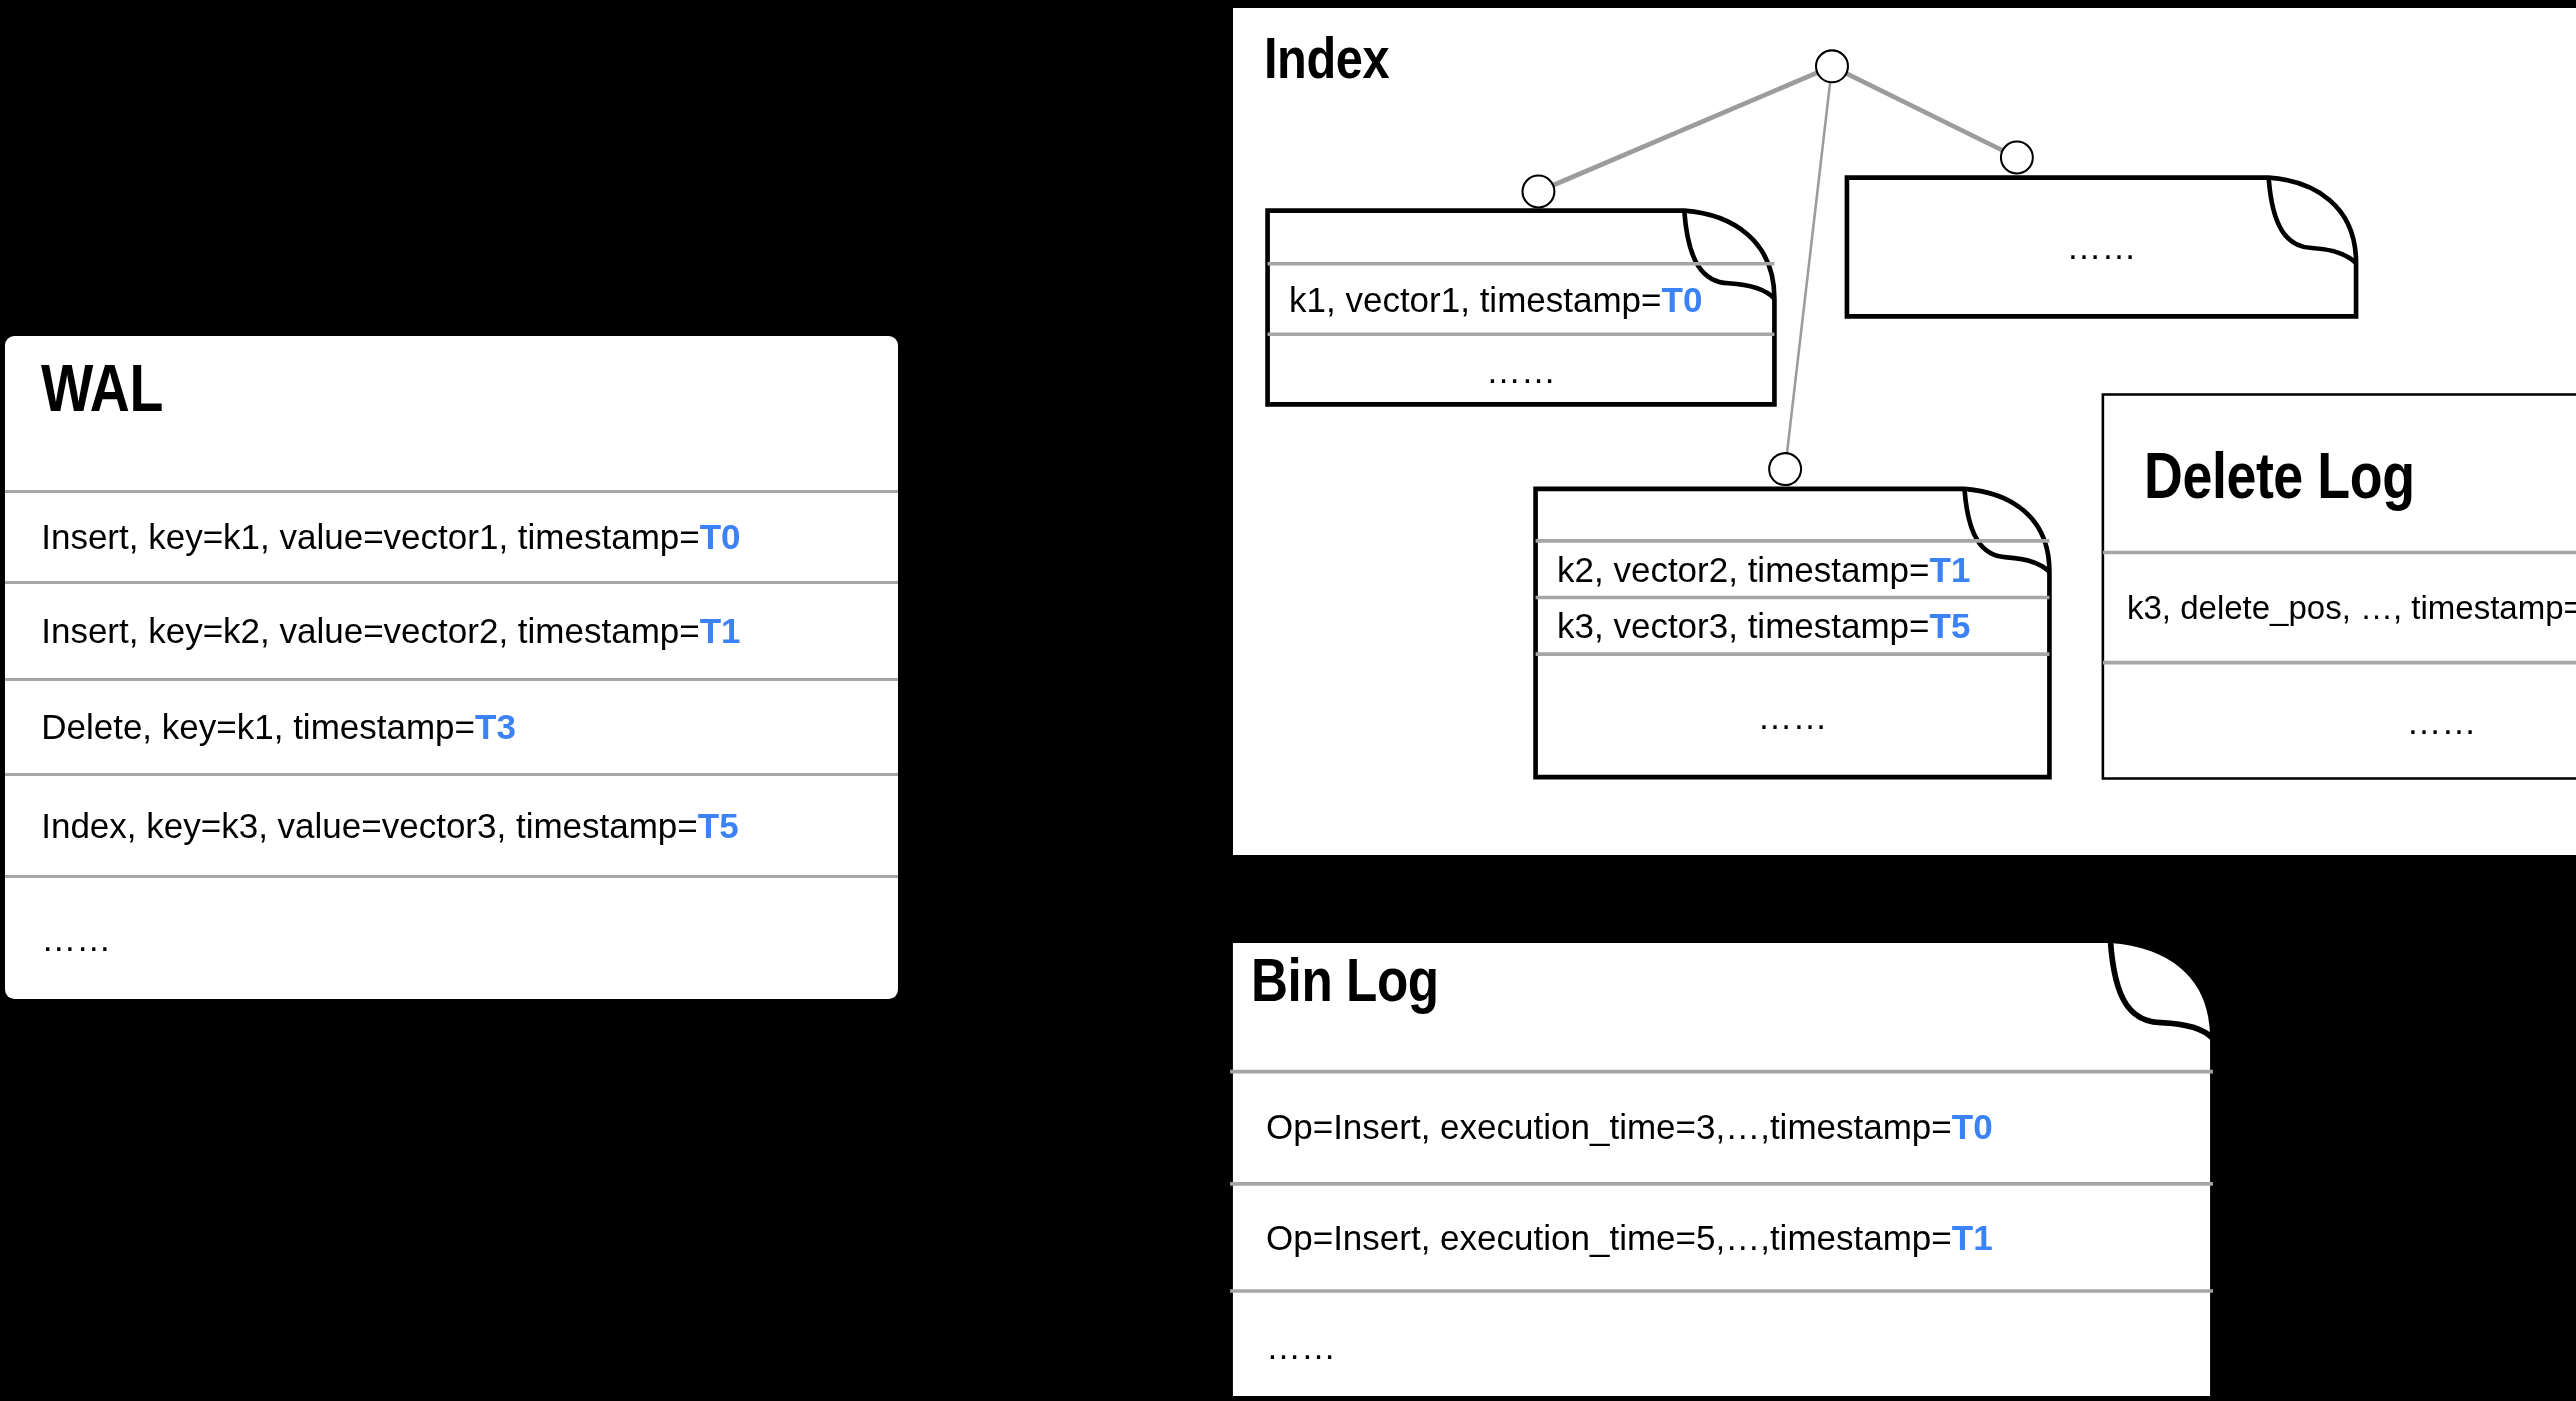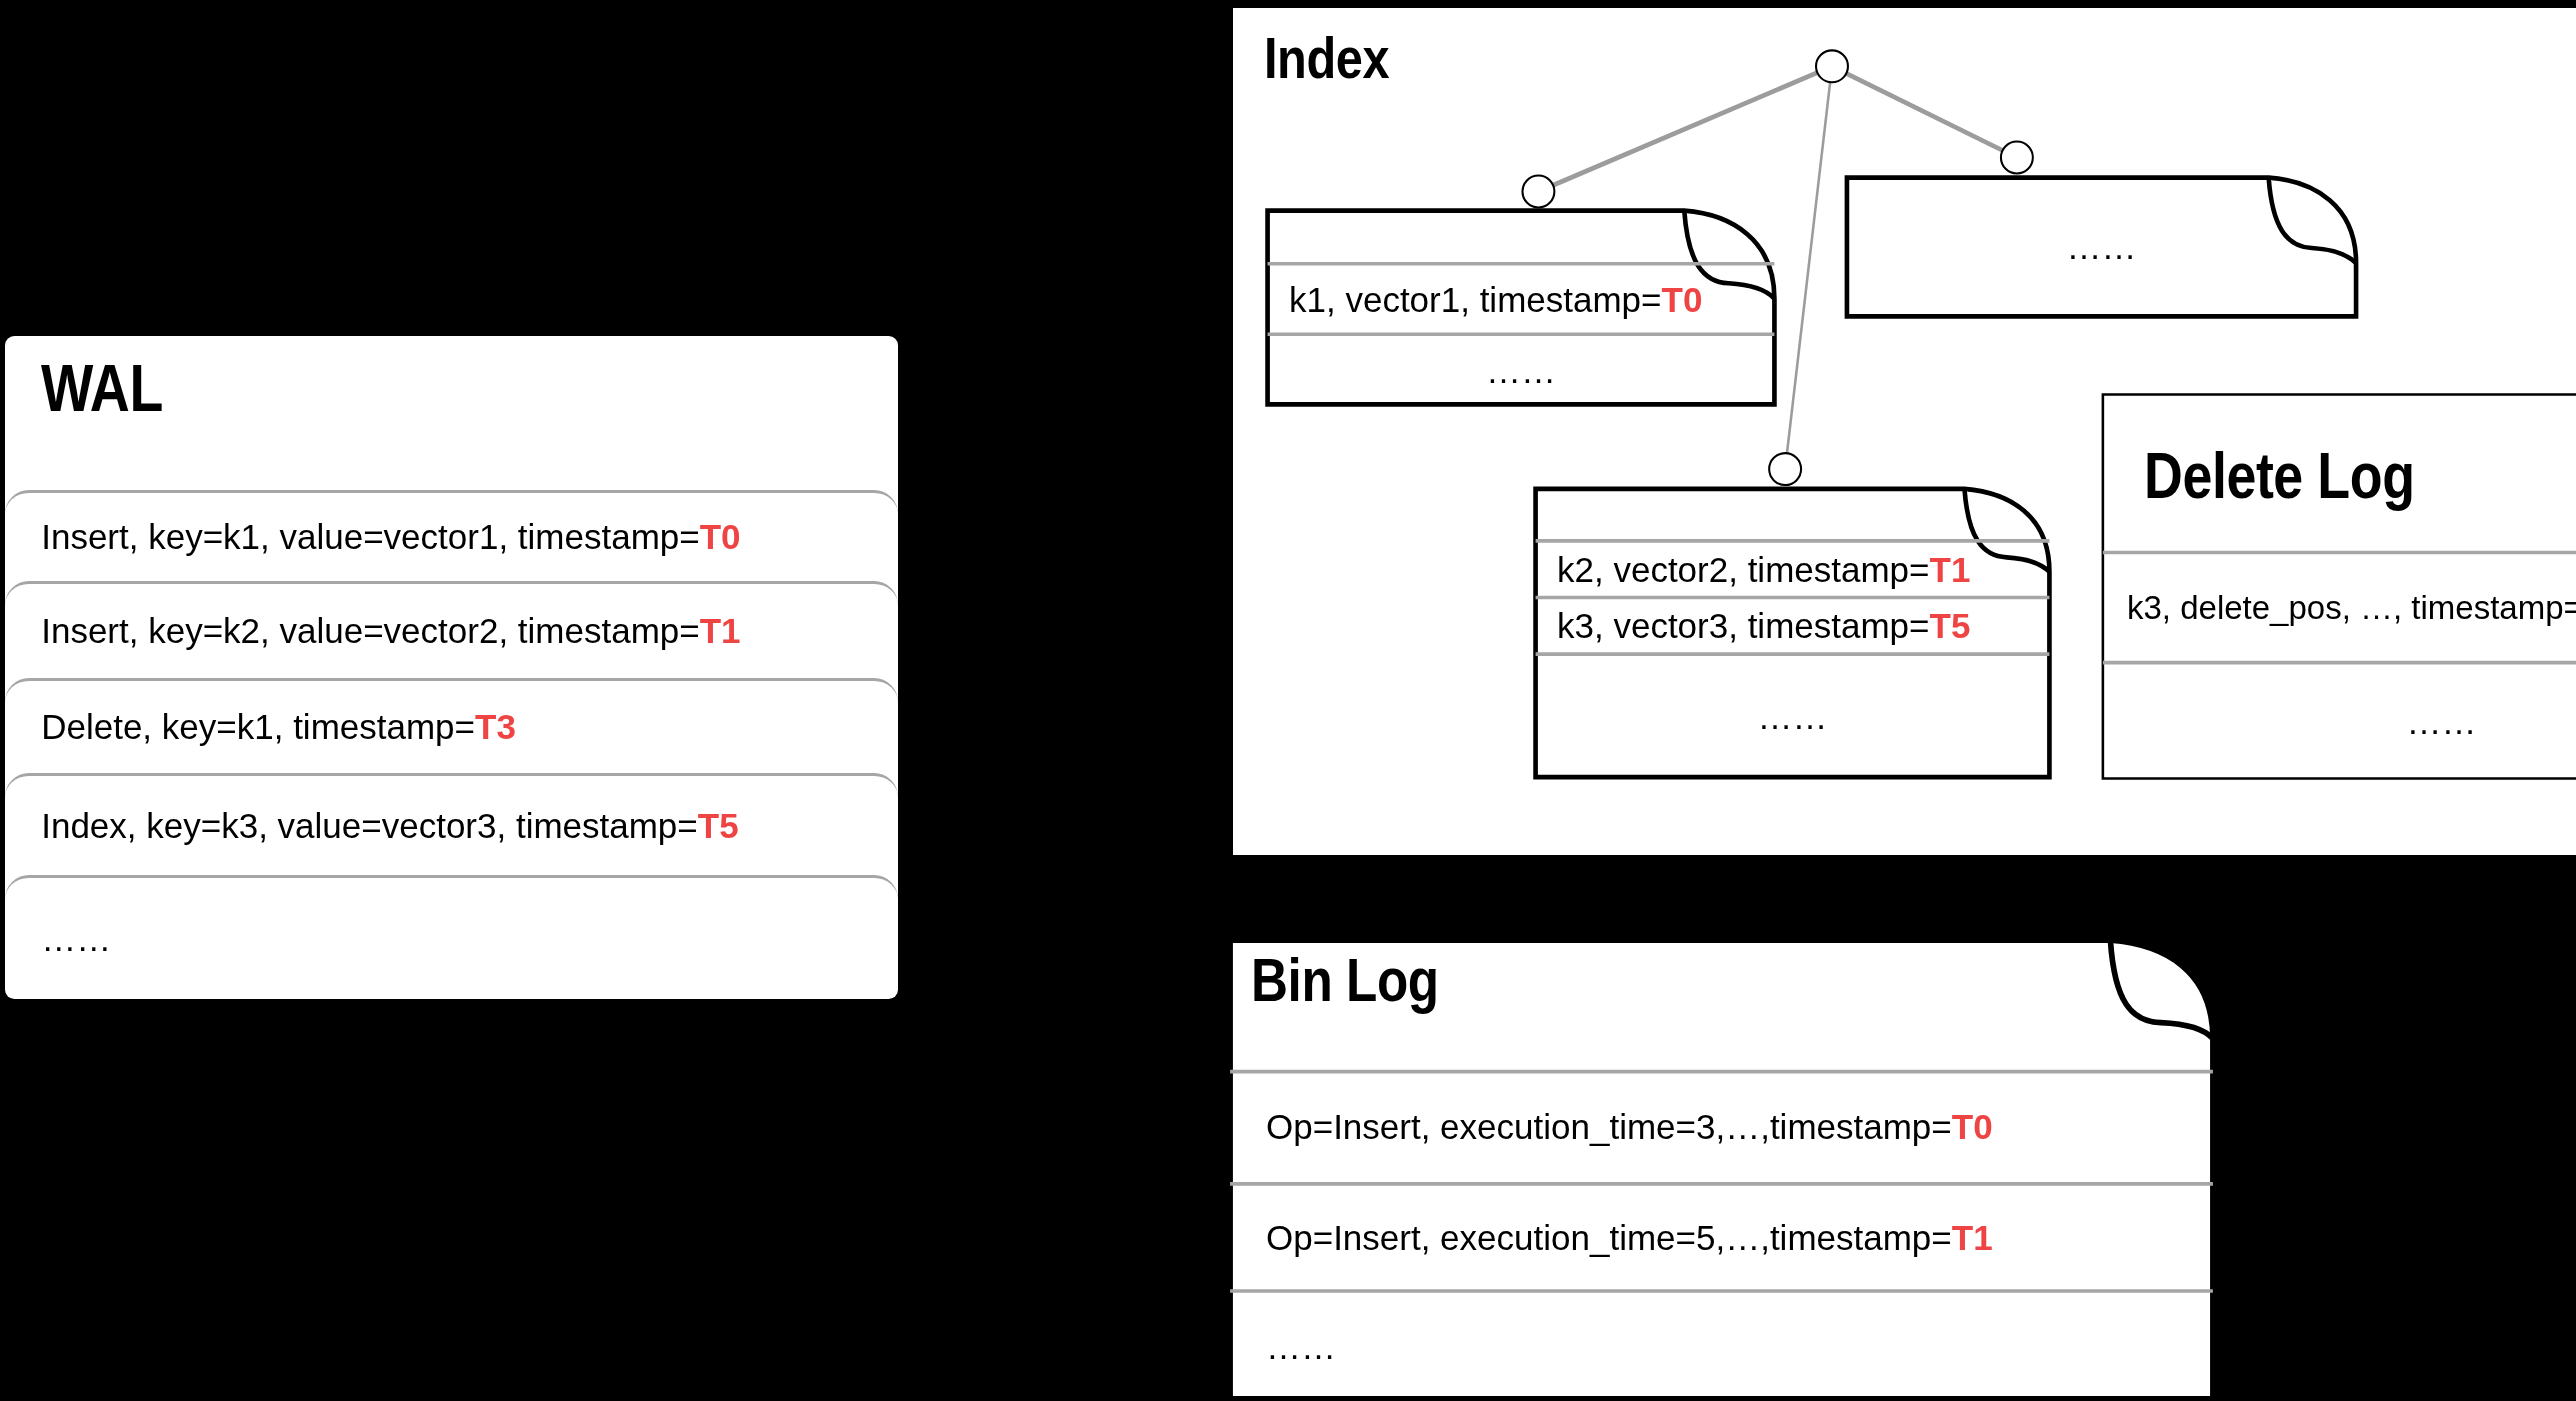--- a/index.html
+++ b/index.html
@@ -22,25 +22,25 @@
   }
   .panel-title{
     font-weight:bold;line-height:1.2;display:inline-block;
     transform:scaleX(0.84);transform-origin:0 0;white-space:nowrap;
     letter-spacing:-0.5px;
   }
   .wal-title .panel-title{font-size:66px;}
   .wal-row{
     box-sizing:border-box;border-top:3.1px solid #a6a6a6;
     display:flex;align-items:center;padding-left:36px;
-    font-size:35px;white-space:nowrap;border-radius:24px;
+    font-size:35px;white-space:nowrap;
   }
   .r1{height:91px}.r2{height:97px}.r3{height:95px}.r4{height:102px}
   .r5{flex:1 1 auto;}
-  .ts{font-weight:bold;color:#ef4444;}
+  .ts{font-weight:bold;color:#3b82f6;}
 
   
   .index-panel{
     left:1231px;top:6.2px;width:1581px;height:851px;
     background:#fff;border:2.6px solid #000;box-sizing:border-box;
   }
   .index-title{left:31px;top:14.4px;}
   .index-title .panel-title{font-size:58px;}
 
   .tree-svg{left:0;top:0;width:1575px;height:846px;pointer-events:none;}

